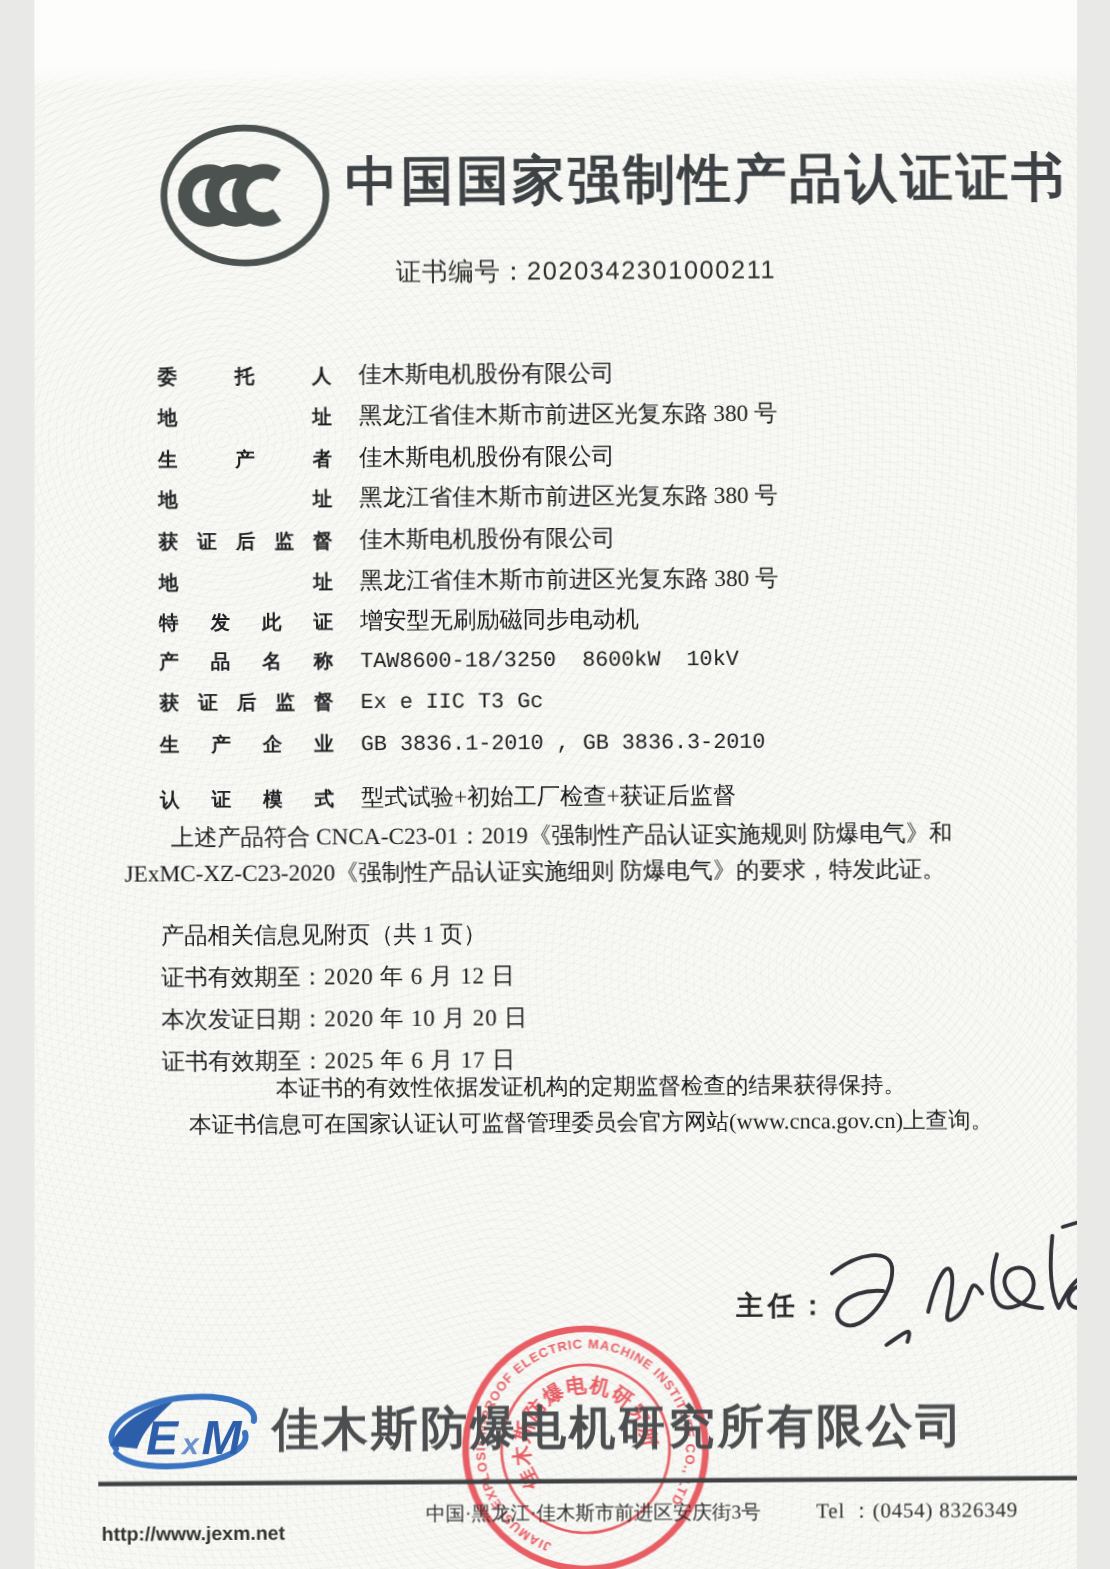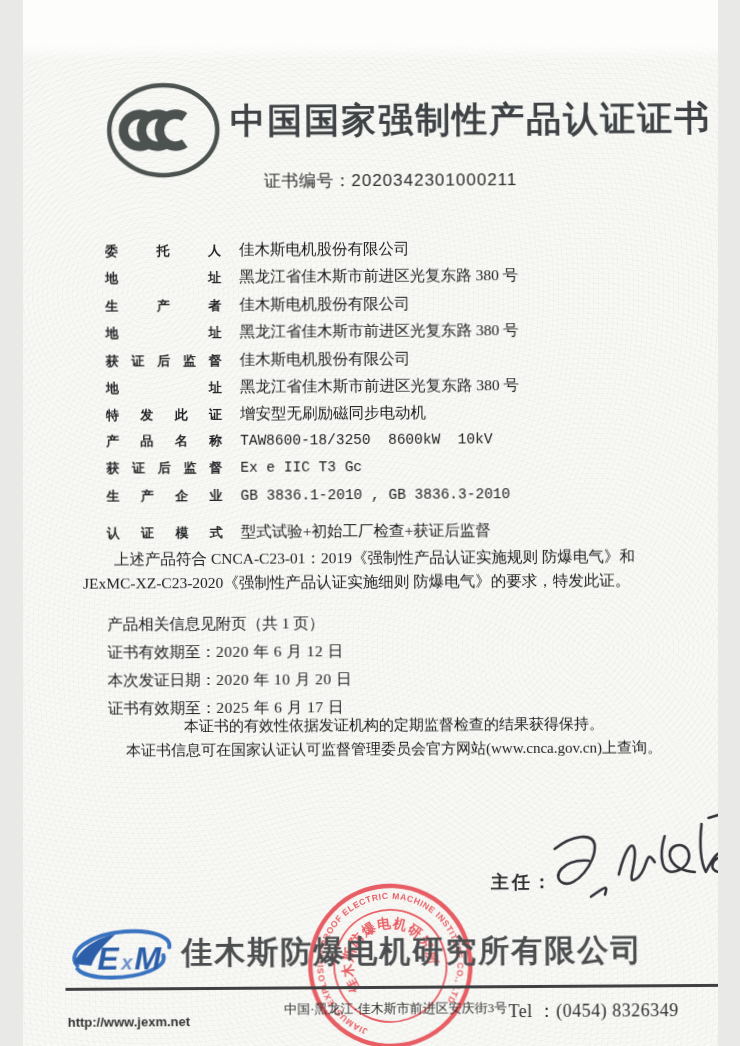--- a/index.html
+++ b/index.html
@@ -60,41 +60,41 @@
   .info-line .dt{letter-spacing:0.5px;}
 
   
   .notes{position:absolute;left:0;top:713px;width:740px;text-align:center;
     font-family:"Liberation Serif","DejaVu Serif",serif;}
   .note-line{font-size:15px;line-height:24px;color:#1d1d1f;}
 
   
   .sign-label{
     position:absolute;left:466px;top:859px;font-size:18px;font-weight:700;
-    letter-spacing:3px;color:#2a2a2c;font-family:"Liberation Serif","DejaVu Serif",serif;margin-top:12px;
+    letter-spacing:3px;color:#2a2a2c;font-family:"Liberation Serif","DejaVu Serif",serif;
   }
   .signature{position:absolute;left:514px;top:812px;}
 
   
   .stamp{position:absolute;left:277px;top:878px;mix-blend-mode:multiply;opacity:0.88;}
 
   
   .jexm-logo{position:absolute;left:38px;top:920px;}
   .company{
     position:absolute;left:156px;top:931px;margin:0;
     font-size:31px;font-weight:600;letter-spacing:2px;color:#4c4e50;white-space:nowrap;
   }
   .divider{position:absolute;left:40px;top:986px;width:660px;height:2.5px;background:#3f4042;}
   .footer-site{position:absolute;left:42px;top:1000px;font-size:13px;font-weight:700;color:#333;margin-top:13px;}
   .footer-addr{
     position:absolute;left:0;top:1000px;width:740px;text-align:center;font-size:13px;color:#2e2e2e;
     font-family:"Liberation Serif","DejaVu Serif",serif;
   }
   .footer-tel{
-    position:absolute;right:42px;top:1000px;font-size:18px;color:#2e2e2e;
+    position:absolute;right:42px;top:1000px;font-size:14px;color:#2e2e2e;
     font-family:"Liberation Serif","DejaVu Serif",serif;letter-spacing:0.5px;
   }
 </style>
 </head>
 <body>
 
 <div class="page">
   <div class="tilt">
 
     <svg class="ccc-logo" width="118" height="104" viewBox="0 0 118 104" aria-hidden="true">

